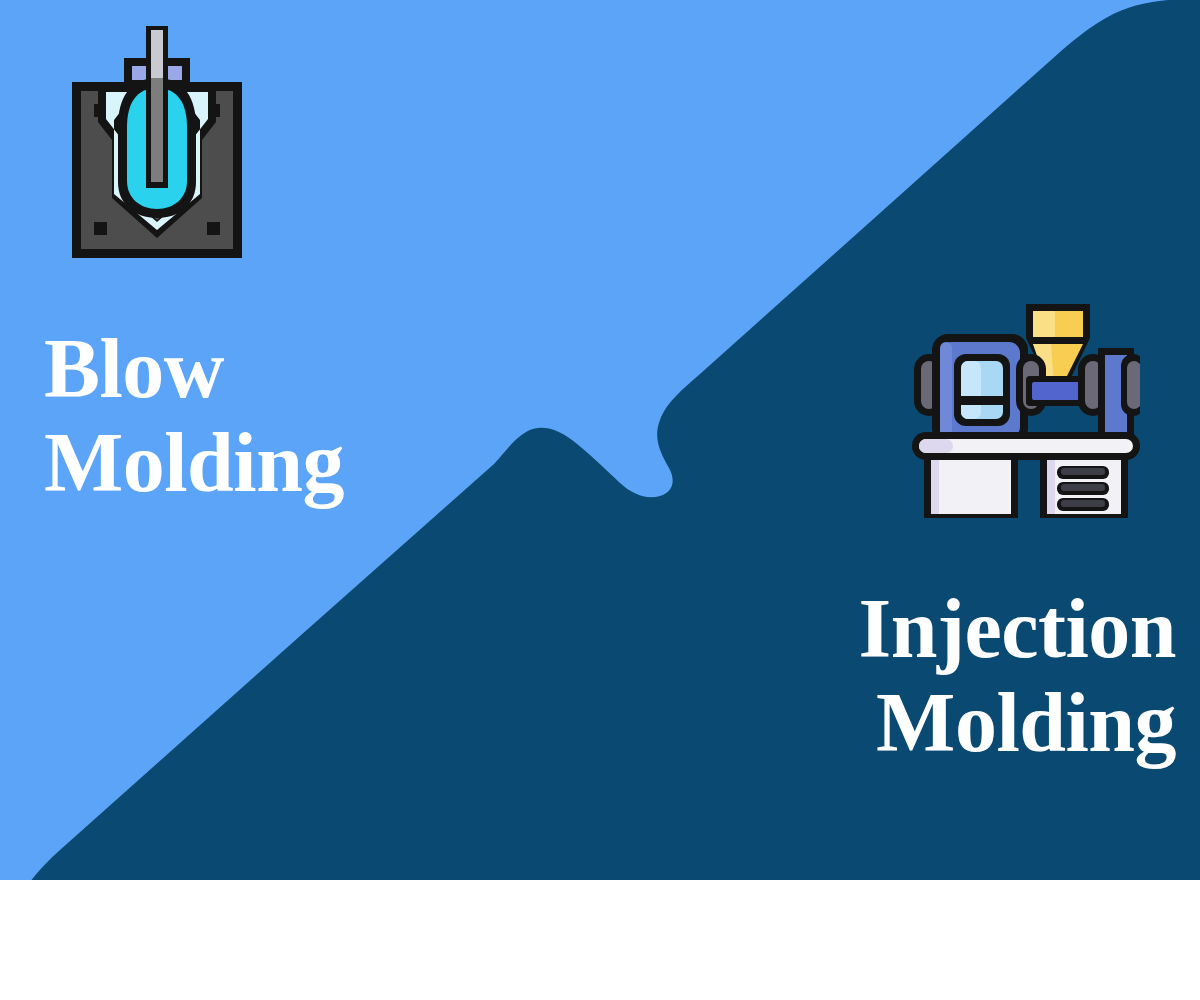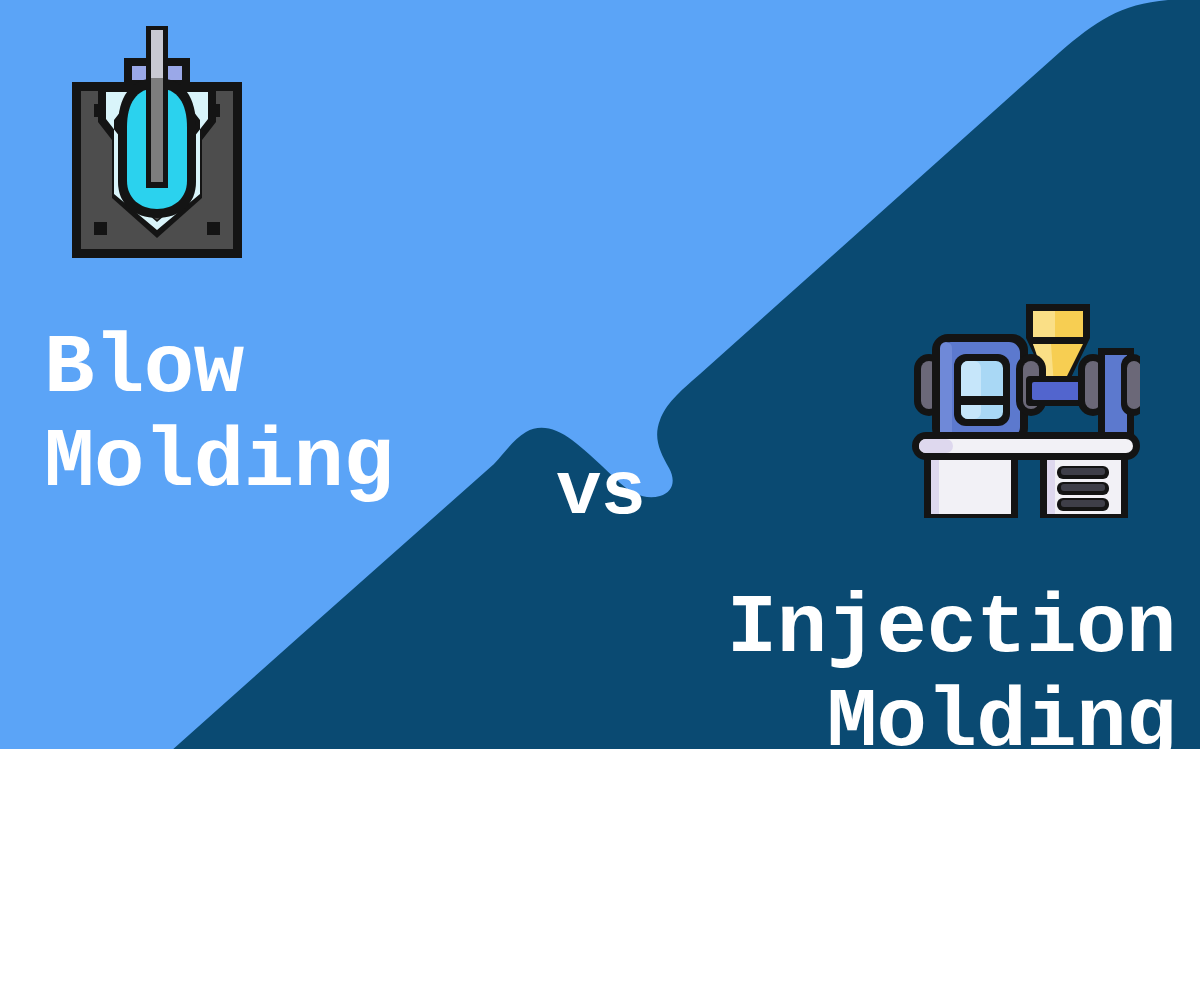--- a/index.html
+++ b/index.html
@@ -3,23 +3,23 @@
 <meta charset="utf-8">
 <style>
   html, body {
     margin: 0;
     padding: 0;
     background: #ffffff;
   }
   #canvas {
     position: relative;
     width: 1200px;
-    height: 749px;
+    height: 880px;
     overflow: hidden;
-    font-family: Liberation Mono, monospace;
+    font-family: Liberation Serif, serif;
     background: #5BA4F7;
   }
   .bg-layer {
     position: absolute;
     inset: 0;
     width: 1200px;
     height: 1000px;
   }
   .icon-box {
     position: absolute;
@@ -221,18 +221,17 @@
         <rect x="153" y="192" width="44" height="7" rx="3" fill="#3E3E48"></rect>
         <rect x="149" y="206" width="52" height="13" rx="6" fill="#141414"></rect>
         <rect x="153" y="208" width="44" height="7" rx="3" fill="#3E3E48"></rect>
       </g>
     </svg>
   </div>
 
   <div class="title" id="blow-title">Blow
 Molding</div>
 
-  <div id="vs-label">vs</div>
 
   <div class="title" id="injection-title">Injection
 Molding</div>
 
 </div>
 
 </body></html>

